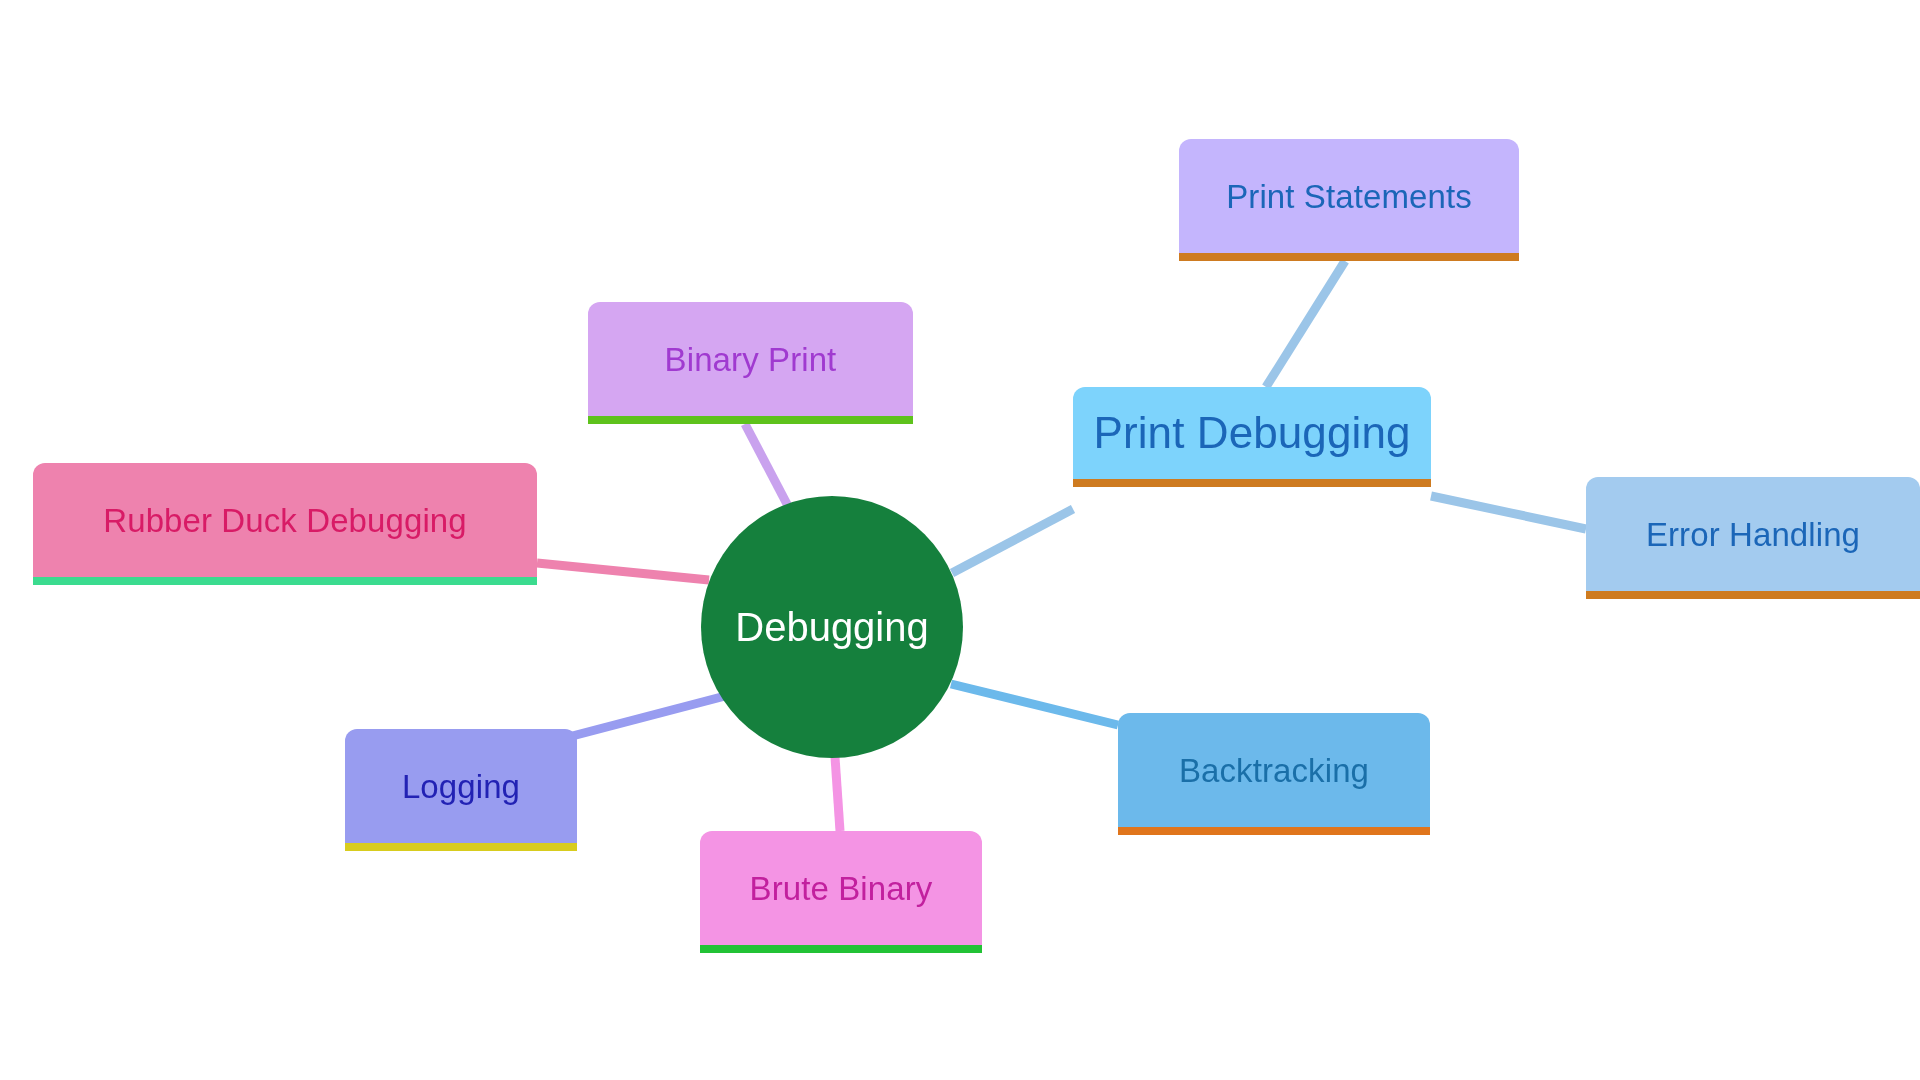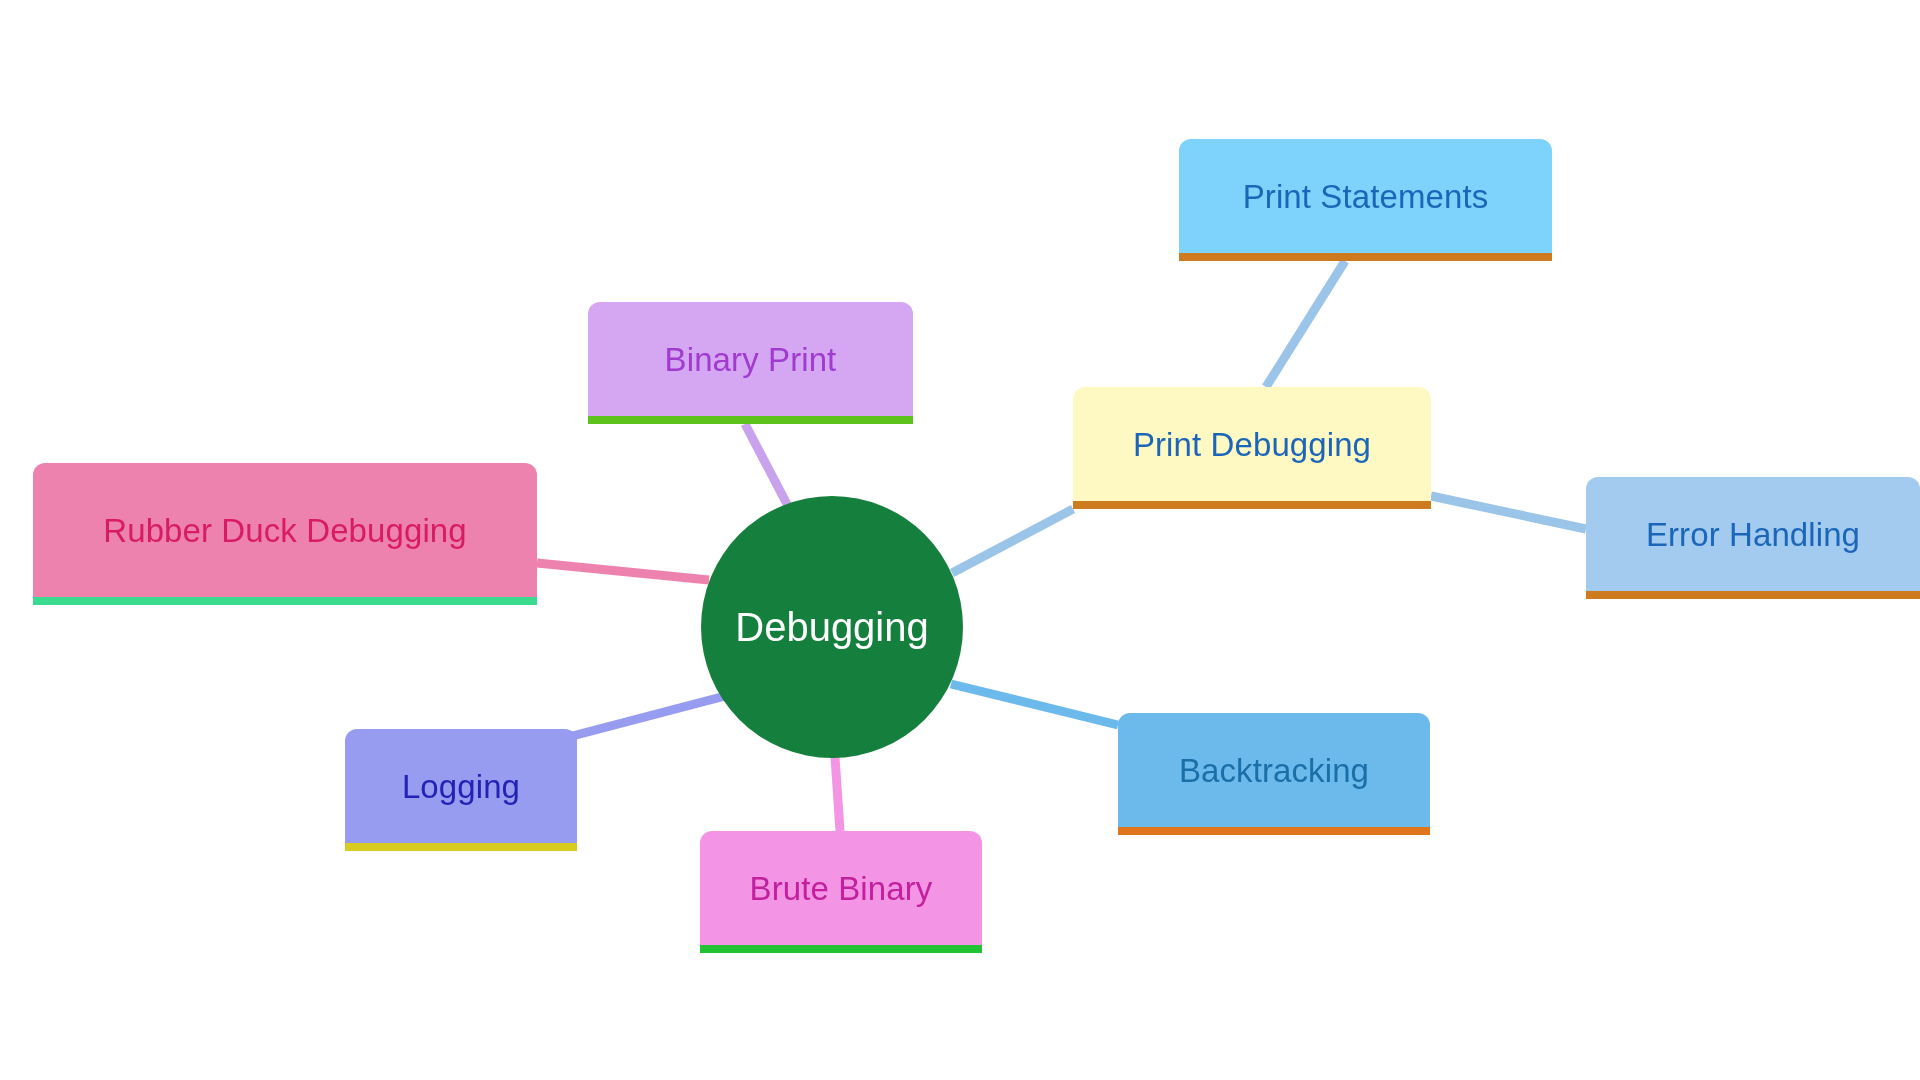--- a/index.html
+++ b/index.html
@@ -61,33 +61,33 @@
       <line x1="788" y1="506" x2="745" y2="424" stroke="#C9A2EE" stroke-width="9" stroke-linecap="butt"></line>
       <line x1="952" y1="573" x2="1073" y2="509" stroke="#9BC5E8" stroke-width="9" stroke-linecap="butt"></line>
       <line x1="709" y1="580" x2="537" y2="563" stroke="#EE82AE" stroke-width="9" stroke-linecap="butt"></line>
       <line x1="729" y1="695" x2="557" y2="740" stroke="#989CF0" stroke-width="9" stroke-linecap="butt"></line>
       <line x1="835" y1="757" x2="840" y2="831" stroke="#F494E4" stroke-width="9" stroke-linecap="butt"></line>
       <line x1="951" y1="684" x2="1118" y2="725" stroke="#6CB9EB" stroke-width="9" stroke-linecap="butt"></line>
       <line x1="1266" y1="387" x2="1345" y2="261" stroke="#9BC5E8" stroke-width="9" stroke-linecap="butt"></line>
       <line x1="1431" y1="496" x2="1586" y2="529" stroke="#9BC5E8" stroke-width="9" stroke-linecap="butt"></line>
     </svg>
 
-  <div class="node" style="left: 1179px; top: 139px; width: 373px; height: 122px; background: #7dd3fc; color: rgb(27, 102, 184); font-size: 33px; border-bottom: 8px solid rgb(206, 123, 32);">
+  <div class="node" style="left: 1179px; top: 139px; width: 340px; height: 122px; background: #c4b5fd; color: rgb(27, 102, 184); font-size: 33px; border-bottom: 8px solid rgb(206, 123, 32);">
     <span class="node-label">Print Statements</span>
   </div>
 
   <div class="node" style="left: 588px; top: 302px; width: 325px; height: 122px; background: rgb(213, 166, 242); color: rgb(160, 58, 208); font-size: 33px; border-bottom: 8px solid rgb(94, 194, 28);">
     <span class="node-label">Binary Print</span>
   </div>
 
-  <div class="node" style="left: 1073px; top: 387px; width: 358px; height: 122px; background: #fef9c3; color: rgb(27, 102, 184); font-size: 33px; border-bottom: 8px solid rgb(206, 123, 32);">
+  <div class="node" style="left: 1073px; top: 387px; width: 358px; height: 100px; background: #7dd3fc; color: rgb(27, 102, 184); font-size: 44px; border-bottom: 8px solid rgb(206, 123, 32);">
     <span class="node-label">Print Debugging</span>
   </div>
 
-  <div class="node" style="left: 33px; top: 463px; width: 504px; height: 142px; background: rgb(238, 130, 174); color: rgb(216, 27, 102); font-size: 33px; border-bottom: 8px solid rgb(59, 219, 143);">
+  <div class="node" style="left: 33px; top: 463px; width: 504px; height: 122px; background: rgb(238, 130, 174); color: rgb(216, 27, 102); font-size: 33px; border-bottom: 8px solid rgb(59, 219, 143);">
     <span class="node-label">Rubber Duck Debugging</span>
   </div>
 
   <div class="node" style="left: 1586px; top: 477px; width: 334px; height: 122px; background: rgb(163, 203, 239); color: rgb(27, 102, 184); font-size: 33px; border-bottom: 8px solid rgb(206, 123, 32); text-align: right;">
     <span class="node-label">Error Handling</span>
   </div>
 
   <div class="node" style="left: 1118px; top: 713px; width: 312px; height: 122px; background: rgb(108, 185, 235); color: rgb(26, 111, 168); font-size: 33px; border-bottom: 8px solid rgb(224, 117, 28);">
     <span class="node-label">Backtracking</span>
   </div>

